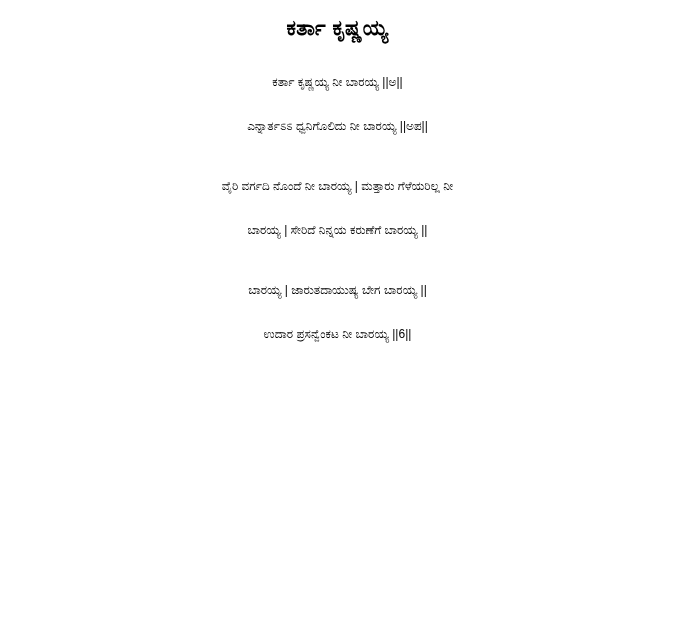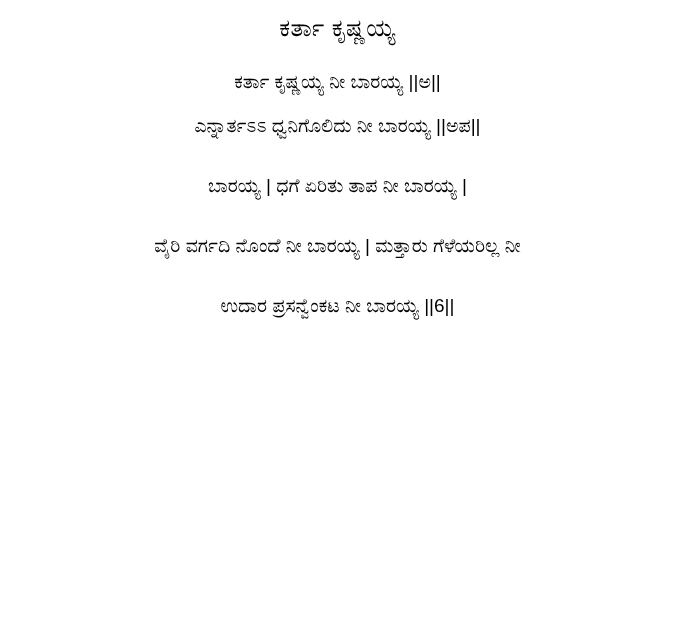--- a/index.html
+++ b/index.html
@@ -16,52 +16,53 @@
   }
   .page {
     box-sizing: border-box;
     width: 675px;
     height: 640px;
     padding: 12px 30px 0 30px;
     text-align: center;
   }
   .title {
     margin: 0 0 16px 0;
-    font-size: 24px;
+    font-size: 21px;
     line-height: 32px;
-    font-weight: normal;
+    font-weight: bold;
     letter-spacing: 0.5px;
   }
   .section {
     margin: 0 0 16px 0;
   }
   .line {
     margin: 0;
-    font-size: 19px;
+    font-size: 12px;
     line-height: 44px;
     white-space: nowrap;
   }
 </style>
 </head>
 <body>
 
 <div class="page">
 
   <h1 class="title">ಕರ್ತಾ ಕೃಷ್ಣಯ್ಯ</h1>
 
   <div class="section">
     <p class="line">ಕರ್ತಾ ಕೃಷ್ಣಯ್ಯ ನೀ ಬಾರಯ್ಯ ||ಅ||</p>
     <p class="line">ಎನ್ನಾರ್ತಽಽ ಧ್ವನಿಗೊಲಿದು ನೀ ಬಾರಯ್ಯ ||ಅಪ||</p>
   </div>
 
   <div class="section">
-    <p class="line">ಬಾರಯ್ಯ | ಧಗೆ ಏರಿತು ತಾಪ ನೀ ಬಾರಯ್ಯ |</p>
   </div>
 
   <div class="section">
     <p class="line">ವೈರಿ ವರ್ಗದಿ ನೊಂದೆ ನೀ ಬಾರಯ್ಯ | ಮತ್ತಾರು ಗೆಳೆಯರಿಲ್ಲ ನೀ</p>
+    <p class="line">ಬಾರಯ್ಯ | ಸೇರಿದೆ ನಿನ್ನಯ ಕರುಣೆಗೆ ಬಾರಯ್ಯ ||</p>
   </div>
 
   <div class="section">
+    <p class="line">ಬಾರಯ್ಯ | ಜಾರುತದಾಯುಷ್ಯ ಬೇಗ ಬಾರಯ್ಯ ||</p>
     <p class="line">ಉದಾರ ಪ್ರಸನ್ವೆಂಕಟ ನೀ ಬಾರಯ್ಯ ||6||</p>
   </div>
 
 </div>
 
 </body></html>

